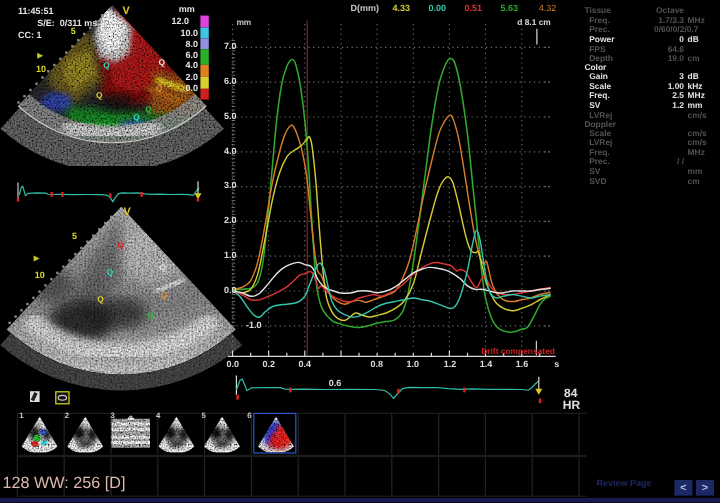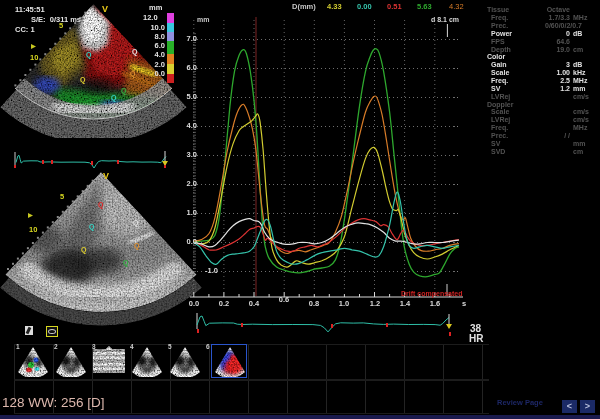--- a/index.html
+++ b/index.html
@@ -341,21 +341,21 @@
       <path d="M193.8,241.1 C195.1,240.8 198.8,240.8 201.3,239.6 C203.8,238.4 206.6,237.4 208.9,233.8 C211.1,230.2 212.9,225.6 214.9,217.8 C216.9,210.1 218.9,198.3 220.9,187.4 C222.9,176.5 224.9,162.8 226.9,152.6 C228.9,142.4 231.2,133.3 233.0,126.5 C234.7,119.7 236.0,115.6 237.5,112.0 C239.0,108.4 240.7,105.7 242.0,104.8 C243.2,103.8 243.7,104.0 245.0,106.2 C246.3,108.4 248.3,113.9 249.5,117.8 C250.8,121.7 251.5,124.6 252.5,129.4 C253.5,134.2 254.5,139.1 255.5,146.8 C256.6,154.5 257.6,166.1 258.6,175.8 C259.6,185.5 260.6,196.6 261.6,204.8 C262.6,213.0 263.6,221.0 264.6,225.1 C265.6,229.2 266.6,227.5 267.6,229.4 C268.6,231.4 269.4,234.0 270.6,236.7 C271.9,239.4 273.4,243.0 275.1,245.4 C276.9,247.8 279.1,249.8 281.1,251.2 C283.2,252.6 285.2,253.5 287.2,253.5 C289.2,253.5 291.2,251.7 293.2,251.2 C295.2,250.7 297.2,250.2 299.2,250.3 C301.2,250.4 303.2,251.9 305.2,251.8 C307.3,251.7 309.3,250.4 311.3,249.8 C313.3,249.1 315.3,248.4 317.3,247.7 C319.3,247.0 321.3,246.3 323.3,245.4 C325.3,244.5 327.3,244.7 329.3,242.5 C331.3,240.3 333.4,236.7 335.4,232.3 C337.4,228.0 339.4,223.4 341.4,216.4 C343.4,209.4 345.4,199.5 347.4,190.3 C349.4,181.1 351.4,170.5 353.4,161.3 C355.4,152.1 357.5,143.4 359.5,135.2 C361.5,127.0 363.7,117.6 365.5,112.0 C367.2,106.4 368.5,104.5 370.0,101.9 C371.5,99.2 373.3,96.5 374.5,96.1 C375.8,95.6 376.3,95.8 377.5,98.9 C378.8,102.1 380.5,107.9 382.1,114.9 C383.6,121.9 385.1,131.8 386.6,141.0 C388.1,150.2 389.6,160.8 391.1,170.0 C392.6,179.2 394.1,188.6 395.6,196.1 C397.1,203.6 398.9,211.0 400.1,214.9 C401.4,218.9 402.3,219.4 403.1,219.9 C404.0,220.4 404.6,216.7 405.4,217.8 C406.1,219.0 406.8,223.2 407.7,226.6 C408.5,229.9 409.4,234.9 410.7,238.2 C411.9,241.4 413.4,243.9 415.2,246.0 C416.9,248.1 418.9,249.8 421.2,250.6 C423.5,251.5 426.5,251.3 428.7,251.2 C431.0,251.1 432.5,250.2 434.8,249.8 C437.0,249.3 439.8,249.0 442.3,248.3 C444.8,247.6 447.1,246.2 449.8,245.4 C452.6,244.6 457.4,243.9 458.9,243.7" fill="none" stroke="#d87c28" stroke-width="1.2" stroke-linejoin="round"></path>
       <path d="M193.8,242.5 C195.1,242.7 198.8,244.2 201.3,243.9 C203.8,243.7 206.6,243.7 208.9,241.1 C211.1,238.4 212.9,235.0 214.9,228.0 C216.9,221.0 218.9,209.2 220.9,199.0 C222.9,188.8 224.9,176.3 226.9,167.1 C228.9,157.9 230.9,149.9 233.0,143.9 C235.0,137.9 237.2,133.8 239.0,130.8 C240.7,127.9 242.0,127.7 243.5,126.5 C245.0,125.3 246.6,124.6 248.0,123.6 C249.4,122.6 250.5,121.9 251.8,120.7 C253.0,119.5 254.5,117.5 255.5,116.4 C256.6,115.2 257.1,113.1 257.8,114.0 C258.6,115.0 259.2,116.2 260.1,122.1 C260.9,128.1 262.1,138.3 263.1,149.7 C264.1,161.1 265.1,177.7 266.1,190.3 C267.1,202.9 268.1,215.4 269.1,225.1 C270.1,234.8 270.9,242.5 272.1,248.3 C273.4,254.1 275.1,257.1 276.6,259.9 C278.1,262.7 279.4,263.9 281.1,265.1 C282.9,266.3 285.4,267.3 287.2,267.1 C288.9,267.0 290.2,265.3 291.7,264.2 C293.2,263.2 294.5,261.0 296.2,260.8 C298.0,260.5 300.2,262.2 302.2,262.8 C304.2,263.4 306.2,264.2 308.3,264.2 C310.3,264.2 312.0,263.4 314.3,262.8 C316.5,262.2 319.3,261.7 321.8,260.8 C324.3,259.8 326.8,258.7 329.3,257.0 C331.9,255.3 334.4,254.0 336.9,250.6 C339.4,247.2 341.9,243.9 344.4,236.7 C346.9,229.5 349.4,217.4 351.9,207.7 C354.4,198.0 357.2,186.9 359.5,178.7 C361.7,170.5 363.7,163.2 365.5,158.4 C367.2,153.6 368.6,151.5 370.0,149.7 C371.4,147.9 372.5,146.9 373.8,147.4 C375.0,147.9 376.2,148.8 377.5,152.6 C378.9,156.4 380.5,163.7 382.1,170.0 C383.6,176.3 385.3,185.0 386.6,190.3 C387.8,195.6 388.6,198.8 389.6,201.9 C390.6,205.0 391.5,207.7 392.6,209.2 C393.7,210.6 395.4,210.5 396.4,210.6 C397.4,210.7 397.7,208.3 398.6,210.0 C399.5,211.7 400.6,216.8 401.6,220.8 C402.6,224.7 403.4,229.7 404.6,233.8 C405.9,237.9 407.7,242.3 409.2,245.4 C410.7,248.5 411.9,250.7 413.7,252.7 C415.4,254.6 417.4,255.9 419.7,257.0 C422.0,258.1 424.7,259.0 427.2,259.0 C429.7,259.0 432.2,257.8 434.8,257.0 C437.3,256.2 439.8,255.3 442.3,254.1 C444.8,252.9 447.1,251.2 449.8,249.8 C452.6,248.3 457.4,246.1 458.9,245.4" fill="none" stroke="#d2cc30" stroke-width="1.2" stroke-linejoin="round"></path>
       <path d="M193.8,242.5 C195.1,243.0 198.8,244.2 201.3,245.4 C203.8,246.6 206.4,249.0 208.9,249.8 C211.4,250.5 213.9,250.2 216.4,249.8 C218.9,249.3 221.4,247.9 223.9,246.8 C226.4,245.8 228.9,244.7 231.5,243.4 C234.0,242.1 236.7,240.6 239.0,239.0 C241.2,237.4 243.2,235.4 245.0,233.8 C246.8,232.2 248.0,230.4 249.5,229.4 C251.0,228.5 252.8,228.5 254.0,228.0 C255.3,227.5 256.0,226.7 257.1,226.6 C258.1,226.4 259.1,225.9 260.1,227.1 C261.1,228.3 262.2,231.6 263.1,233.8 C264.0,236.0 264.6,239.5 265.3,240.2 C266.1,240.9 266.7,238.0 267.6,238.2 C268.5,238.3 269.4,239.8 270.6,241.1 C271.9,242.3 273.4,244.1 275.1,245.4 C276.9,246.7 279.1,247.9 281.1,248.9 C283.2,249.8 285.2,250.8 287.2,251.2 C289.2,251.6 291.2,251.7 293.2,251.2 C295.2,250.7 297.2,249.0 299.2,248.3 C301.2,247.6 303.2,247.3 305.2,246.8 C307.3,246.4 309.3,245.4 311.3,245.4 C313.3,245.4 315.3,246.9 317.3,246.8 C319.3,246.8 321.3,245.6 323.3,244.8 C325.3,244.0 327.1,243.4 329.3,241.9 C331.6,240.5 334.4,238.3 336.9,236.1 C339.4,233.9 341.9,230.8 344.4,228.6 C346.9,226.4 349.7,224.5 351.9,223.1 C354.2,221.6 355.9,220.6 358.0,219.9 C360.0,219.2 362.0,218.7 364.0,218.7 C366.0,218.7 368.0,219.4 370.0,219.9 C372.0,220.4 374.3,220.7 376.0,221.6 C377.8,222.6 379.3,225.2 380.5,225.7 C381.8,226.2 382.3,224.4 383.6,224.5 C384.8,224.7 386.6,224.9 388.1,226.6 C389.6,228.2 391.1,232.2 392.6,234.4 C394.1,236.6 395.7,239.8 397.1,239.6 C398.5,239.4 399.7,234.8 400.9,233.2 C402.0,231.7 402.8,229.6 403.9,230.3 C405.0,231.0 406.3,235.2 407.7,237.3 C409.0,239.3 410.2,241.1 412.2,242.5 C414.2,243.9 417.2,244.9 419.7,245.4 C422.2,245.9 424.7,245.6 427.2,245.4 C429.7,245.2 432.2,244.4 434.8,243.9 C437.3,243.5 439.8,243.0 442.3,242.5 C444.8,242.0 447.1,241.5 449.8,241.1 C452.6,240.6 457.4,239.8 458.9,239.6" fill="none" stroke="#dd3333" stroke-width="1.2" stroke-linejoin="round"></path>
       <path d="M193.8,242.5 C195.1,242.7 198.8,243.2 201.3,243.9 C203.8,244.7 206.6,246.6 208.9,246.8 C211.1,247.1 212.9,246.6 214.9,245.4 C216.9,244.2 218.9,241.8 220.9,239.6 C222.9,237.4 224.9,234.7 226.9,232.3 C228.9,230.0 230.9,227.5 233.0,225.7 C235.0,223.9 237.0,222.7 239.0,221.6 C241.0,220.6 243.2,219.8 245.0,219.3 C246.8,218.8 248.0,218.5 249.5,218.7 C251.0,218.9 252.5,220.0 254.0,220.5 C255.5,220.9 257.3,220.8 258.6,221.6 C259.8,222.4 260.6,223.3 261.6,225.1 C262.6,226.9 263.3,230.2 264.6,232.3 C265.8,234.5 267.6,236.7 269.1,238.2 C270.6,239.6 272.1,240.3 273.6,241.1 C275.1,241.8 276.4,242.0 278.1,242.5 C279.9,243.0 281.9,244.0 284.2,244.2 C286.4,244.5 289.2,244.5 291.7,244.2 C294.2,244.0 296.7,242.8 299.2,242.5 C301.7,242.2 304.2,242.3 306.8,242.5 C309.3,242.7 311.8,243.9 314.3,243.9 C316.8,243.9 319.3,243.3 321.8,242.5 C324.3,241.7 326.8,240.6 329.3,239.0 C331.9,237.5 334.4,235.2 336.9,233.2 C339.4,231.3 341.9,228.9 344.4,227.4 C346.9,225.9 349.7,225.0 351.9,224.2 C354.2,223.5 355.7,222.9 358.0,222.8 C360.2,222.7 363.2,223.3 365.5,223.7 C367.7,224.0 369.5,224.4 371.5,225.1 C373.5,225.8 375.5,226.8 377.5,228.0 C379.5,229.2 381.5,230.7 383.6,232.3 C385.6,234.0 387.6,236.7 389.6,238.2 C391.6,239.6 393.6,240.6 395.6,241.1 C397.6,241.5 399.6,240.8 401.6,241.1 C403.6,241.3 405.6,242.0 407.7,242.5 C409.7,243.0 411.7,243.7 413.7,243.9 C415.7,244.2 417.4,244.2 419.7,243.9 C422.0,243.7 424.7,242.7 427.2,242.5 C429.7,242.3 432.2,242.5 434.8,242.5 C437.3,242.5 439.8,242.7 442.3,242.5 C444.8,242.3 447.1,241.7 449.8,241.3 C452.6,241.0 457.4,240.4 458.9,240.2" fill="none" stroke="#e2e2e2" stroke-width="1.2" stroke-linejoin="round"></path>
       <path d="M193.8,242.5 C194.8,243.2 197.8,244.7 199.8,246.8 C201.8,249.0 203.8,252.9 205.8,255.6 C207.9,258.2 210.1,261.4 211.9,262.8 C213.6,264.2 214.9,264.7 216.4,264.2 C217.9,263.8 219.2,261.3 220.9,259.9 C222.7,258.4 224.9,256.5 226.9,255.6 C228.9,254.6 230.9,254.4 233.0,254.1 C235.0,253.8 237.0,253.8 239.0,253.5 C241.0,253.3 243.2,253.0 245.0,252.7 C246.8,252.3 248.0,252.2 249.5,251.2 C251.0,250.2 252.8,248.8 254.0,246.8 C255.3,244.9 255.8,242.7 257.1,239.6 C258.3,236.5 260.3,231.1 261.6,228.0 C262.8,224.9 263.6,222.1 264.6,220.8 C265.6,219.4 266.6,218.9 267.6,219.9 C268.6,220.8 269.6,223.3 270.6,226.6 C271.6,229.8 272.6,235.5 273.6,239.6 C274.6,243.7 275.4,248.1 276.6,251.2 C277.9,254.3 279.4,256.6 281.1,258.4 C282.9,260.3 285.2,261.3 287.2,262.2 C289.2,263.2 291.2,264.1 293.2,264.2 C295.2,264.4 297.0,264.1 299.2,263.4 C301.5,262.7 304.2,261.2 306.8,259.9 C309.3,258.6 311.8,256.8 314.3,255.6 C316.8,254.3 319.3,253.4 321.8,252.7 C324.3,251.9 326.8,251.7 329.3,251.2 C331.9,250.7 334.4,250.2 336.9,249.8 C339.4,249.3 341.9,248.3 344.4,248.3 C346.9,248.3 349.4,249.3 351.9,249.8 C354.4,250.2 357.0,250.5 359.5,251.2 C362.0,251.9 364.5,253.1 367.0,254.1 C369.5,255.1 372.5,256.8 374.5,257.0 C376.5,257.2 377.5,257.2 379.0,255.6 C380.5,253.9 381.8,251.9 383.6,246.8 C385.3,241.8 387.8,232.6 389.6,225.1 C391.3,217.6 392.8,207.5 394.1,201.9 C395.4,196.3 396.1,192.0 397.1,191.8 C398.1,191.5 399.1,195.9 400.1,200.4 C401.1,205.0 402.1,213.3 403.1,219.3 C404.1,225.3 405.1,232.3 406.1,236.7 C407.1,241.0 407.9,243.5 409.2,245.4 C410.4,247.3 411.9,248.1 413.7,248.3 C415.4,248.5 417.4,247.3 419.7,246.8 C422.0,246.4 424.7,245.4 427.2,245.4 C429.7,245.4 432.2,246.4 434.8,246.8 C437.3,247.3 439.8,248.3 442.3,248.3 C444.8,248.3 447.1,247.3 449.8,246.8 C452.6,246.4 457.4,245.6 458.9,245.4" fill="none" stroke="#35c4ac" stroke-width="1.2" stroke-linejoin="round"></path>
 <line x1="447" y1="284" x2="447" y2="296" stroke="#cccccc" stroke-width="1"></line>
 </svg>
 <div class="t xl" style="left:184px;top:300px;width:20px;text-align:center">0.0</div>
     <div class="t xl" style="left:214px;top:300px;width:20px;text-align:center">0.2</div>
     <div class="t xl" style="left:244px;top:300px;width:20px;text-align:center">0.4</div>
-    <div class="t xl" style="left:274px;top:296px;width:20px;text-align:center">0.6</div>
+    <div class="t xl" style="left:274px;top:316px;width:20px;">0.6</div>
     <div class="t xl" style="left:304px;top:300px;width:20px;text-align:center">0.8</div>
     <div class="t xl" style="left:334px;top:300px;width:20px;text-align:center">1.0</div>
     <div class="t xl" style="left:365px;top:300px;width:20px;text-align:center">1.2</div>
     <div class="t xl" style="left:395px;top:300px;width:20px;text-align:center">1.4</div>
     <div class="t xl" style="left:425px;top:300px;width:20px;text-align:center">1.6</div>
     <div class="t xl" style="left:456px;top:300px;width:16px;text-align:center">s</div>
     <div class="t xl" style="left:176px;top:35px;width:21px;text-align:right">7.0</div>
     <div class="t xl" style="left:176px;top:64px;width:21px;text-align:right">6.0</div>
     <div class="t xl" style="left:176px;top:93px;width:21px;text-align:right">5.0</div>
     <div class="t xl" style="left:176px;top:122px;width:21px;text-align:right">4.0</div>
@@ -372,21 +372,21 @@
 <line x1="264" y1="6" x2="264" y2="18" stroke="#d8d8d8" stroke-width="1"></line>
 <polygon points="261,16 267,16 264,21" fill="#d8c820"></polygon>
 <g fill="#dd2222">
 <rect x="56" y="15" width="2" height="4"></rect>
         <rect x="146" y="16" width="2" height="4"></rect>
         <rect x="201" y="15" width="2" height="4"></rect>
         <rect x="12" y="21" width="2" height="4"></rect>
         <rect x="264" y="24" width="2" height="4"></rect>
 </g>
 </svg>
-<div class="t" style="left:470px;top:324px;color:#e0e0e0;font-size:10px;font-weight:bold">38</div>
+<div class="t" style="left:470px;top:324px;color:#e0e0e0;font-size:10px;font-weight:bold">84</div>
 <div class="t" style="left:469px;top:334px;color:#e0e0e0;font-size:10px;font-weight:bold">HR</div>
 
 <div class="t" style="left:487px;top:6.3px;color:#525252;font-size:7px;font-weight:bold">Tissue</div>
     <div class="t" style="left:500px;top:6.3px;width:70px;text-align:right;color:#525252;font-size:7px;font-weight:bold">Octave</div>
     <div class="t" style="left:491px;top:14.1px;color:#525252;font-size:7px;font-weight:bold">Freq.</div>
     <div class="t" style="left:500px;top:14.1px;width:70px;text-align:right;color:#525252;font-size:7px;font-weight:bold">1.7/3.3</div>
     <div class="t" style="left:573px;top:14.1px;color:#525252;font-size:7px;font-weight:bold">MHz</div>
     <div class="t" style="left:491px;top:22.0px;color:#525252;font-size:7px;font-weight:bold">Prec.</div>
     <div class="t" style="left:500px;top:22.0px;width:82px;text-align:right;color:#525252;font-size:7px;font-weight:bold">0/60/0/2/0.7</div>
     <div class="t" style="left:491px;top:29.9px;color:#e2e2e2;font-size:7px;font-weight:bold">Power</div>

